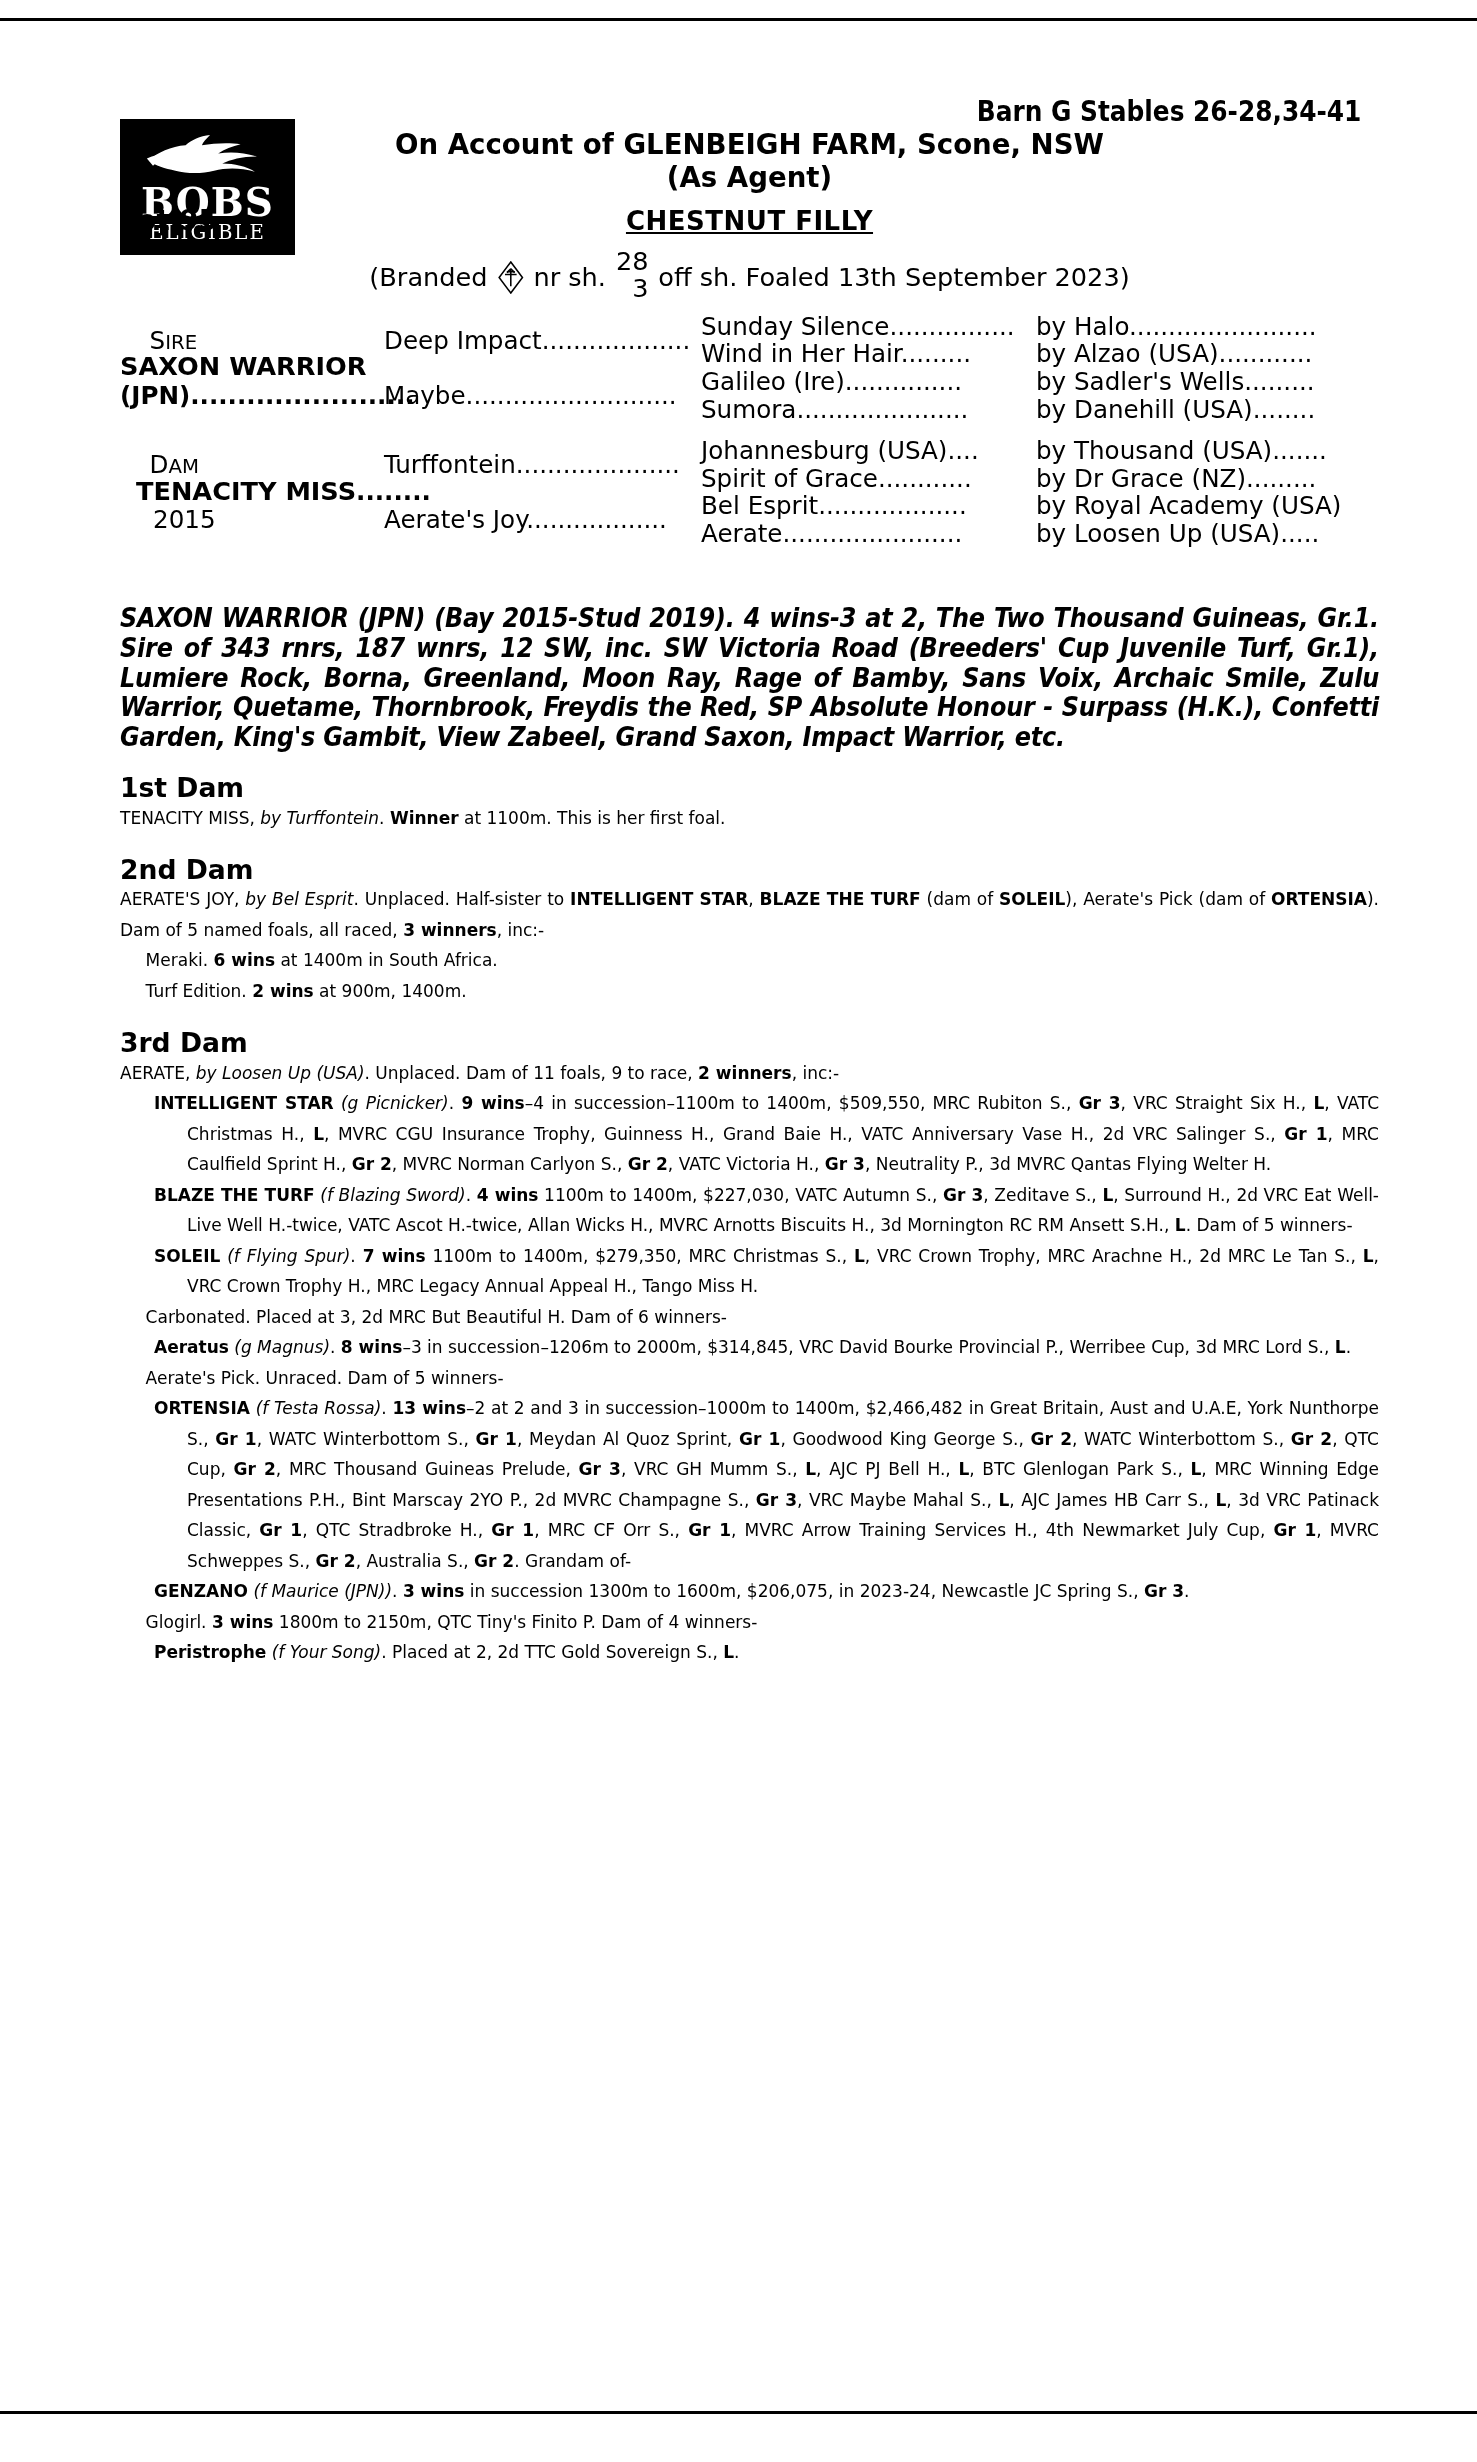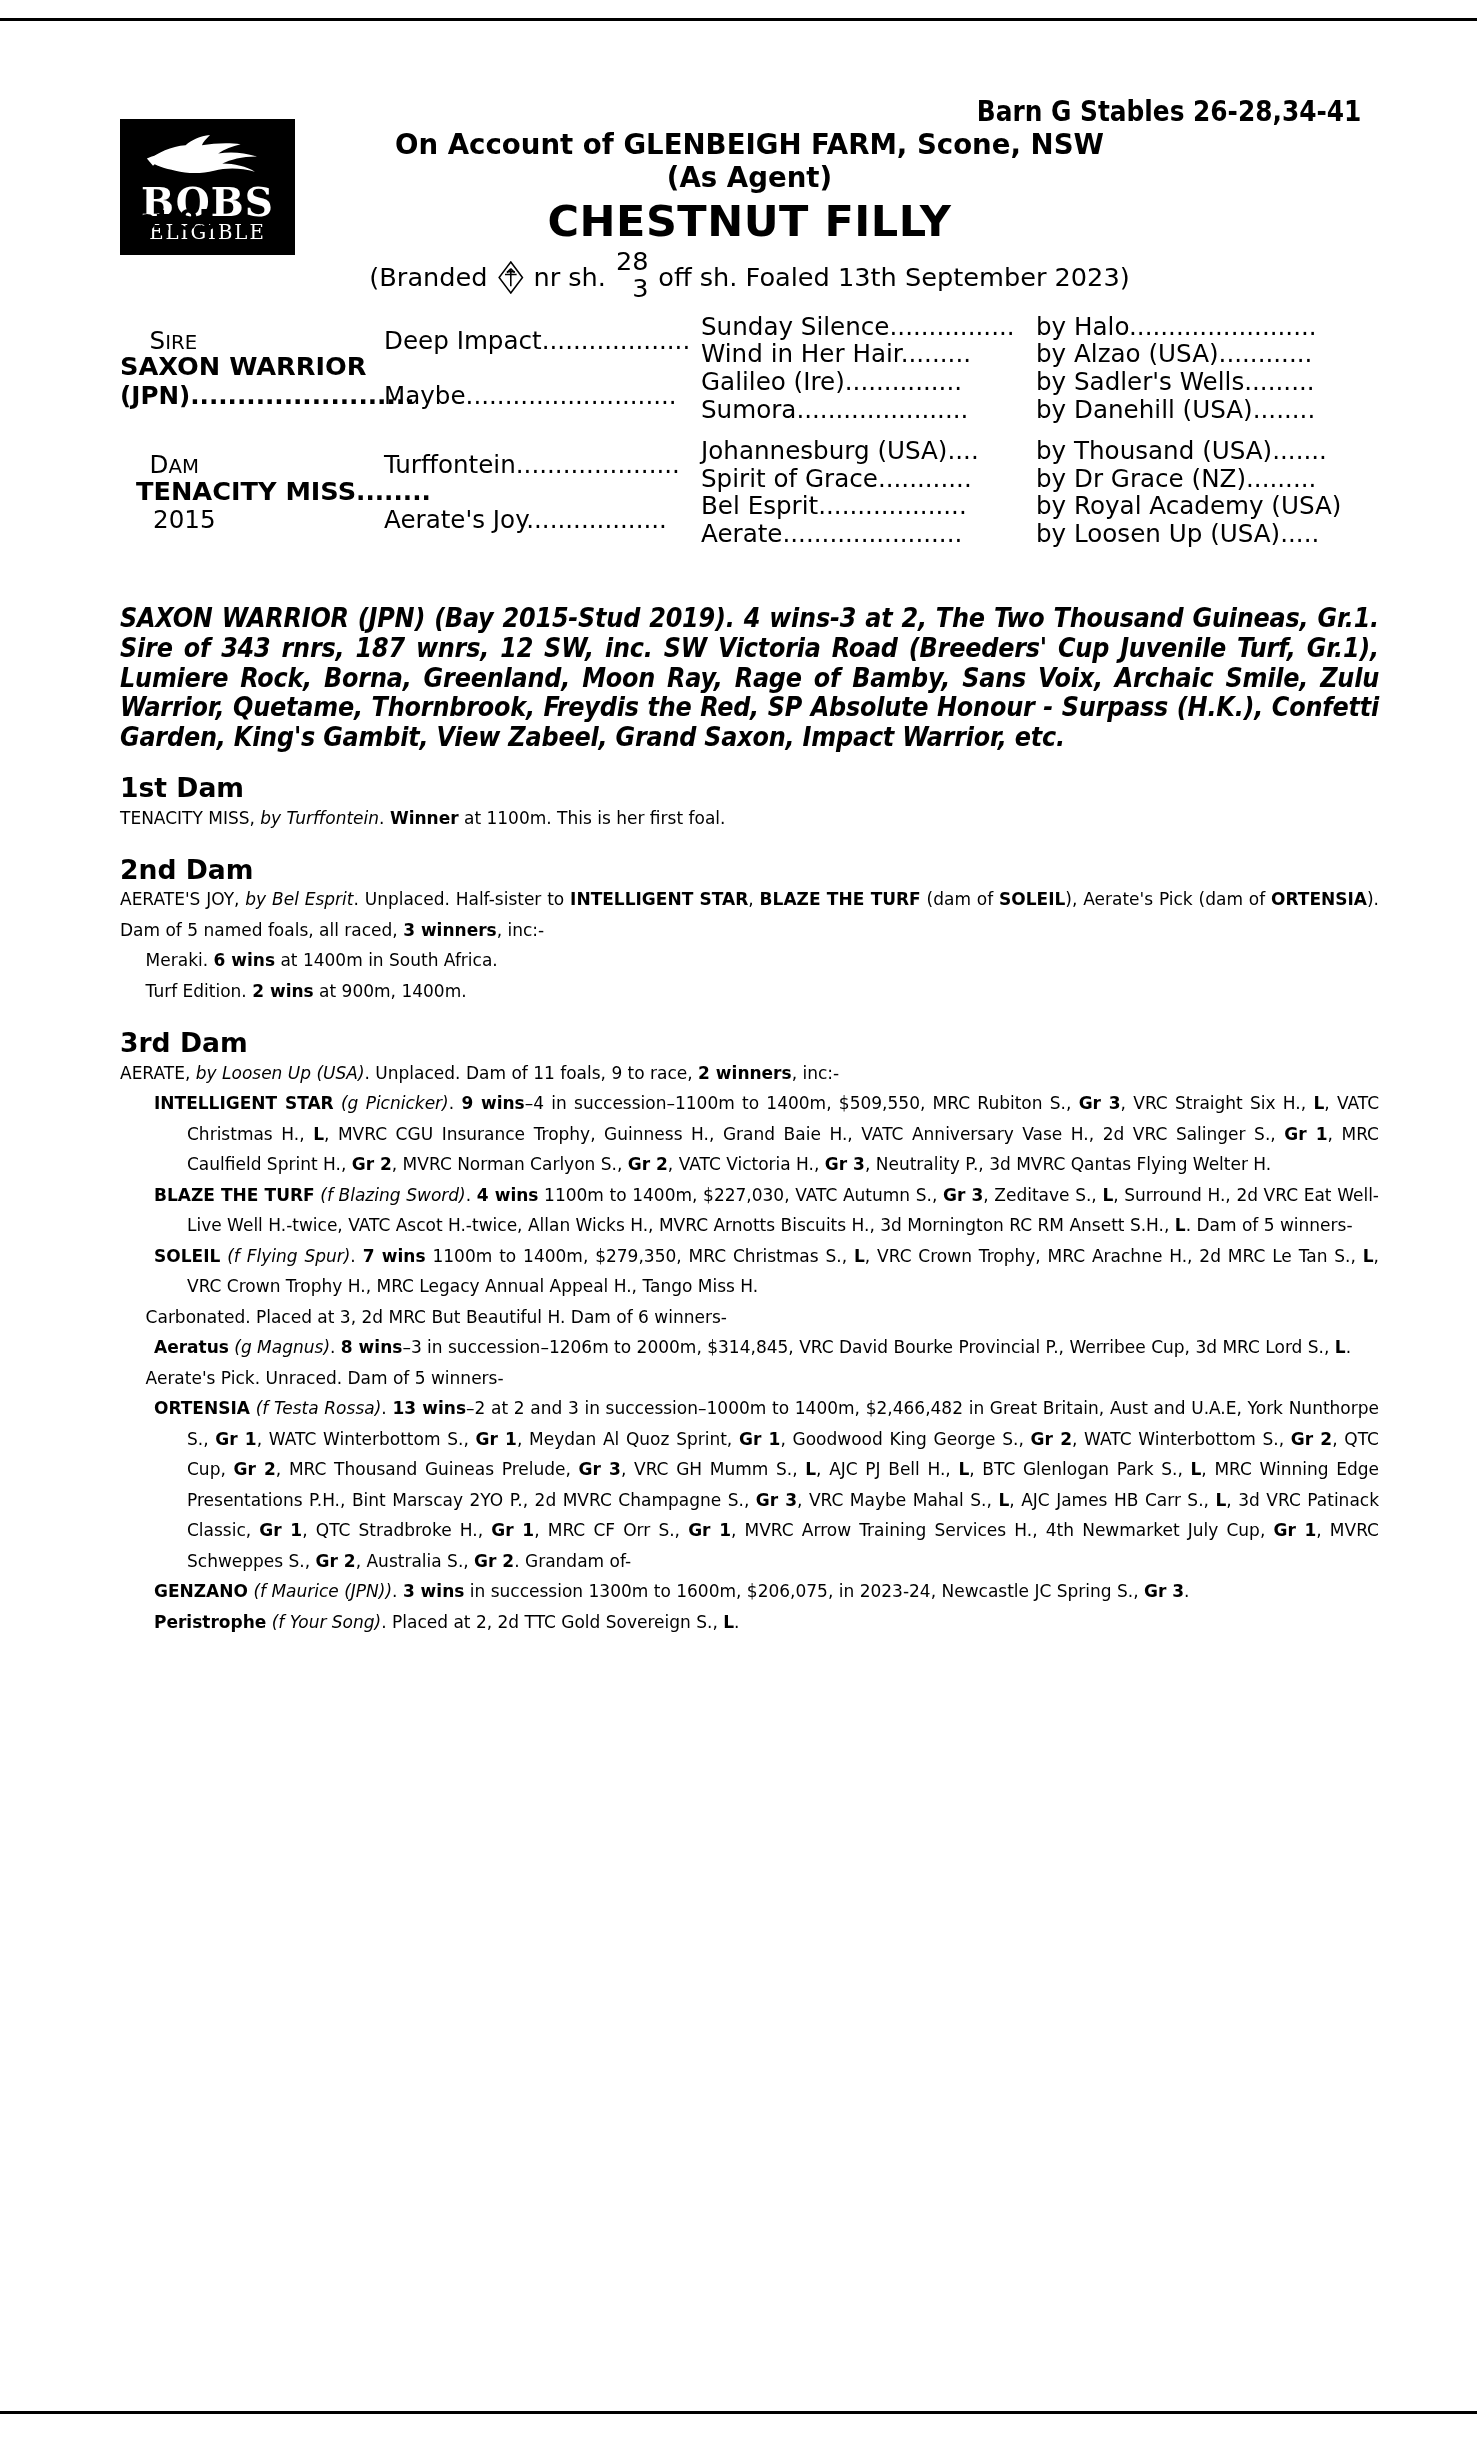--- a/index.html
+++ b/index.html
@@ -58,22 +58,23 @@
   .hdr-agent{
     font-weight:700;font-size:27.6px;line-height:33px;text-align:center;
   }
 
   .lotrow{position:relative;height:45px;margin-top:5.9px;}
   .lot{
     position:absolute;left:0;top:3.9px;
     font-weight:700;font-size:27.6px;line-height:33px;
   }
   .colour-sex{
-    text-align:center;font-weight:700;font-size:43px;line-height:43px;
+    text-align:center;font-weight:700;font-size:26px;line-height:43px;
     letter-spacing:0.5px;
+    text-decoration:underline;
   }
   .brandrow{
     text-align:center;font-size:25.6px;line-height:29.6px;margin-top:5.9px;
     display:flex;justify-content:center;align-items:center;gap:0px;
   }
   .brandrow .t{white-space:pre;}
   .brand-glyph{display:inline-block;width:29.6px;height:33px;vertical-align:-6.9px;}
   .frac{
     display:inline-flex;flex-direction:column;align-items:flex-end;
     line-height:1;vertical-align:middle;margin:0 9.9px;
@@ -226,18 +227,19 @@
         <div class="damhead">3rd Dam</div>
         <div class="para">AERATE, <i>by Loosen Up (USA)</i>. Unplaced. Dam of 11 foals, 9 to race, <b>2 winners</b>, inc:-</div>
         <div class="para ind-entry" style="margin-left: 67px; text-indent: -33px;"><b>INTELLIGENT STAR</b> <i>(g Picnicker)</i>. <b>9 wins</b>–4 in succession–1100m to 1400m, $509,550, MRC Rubiton S., <b>Gr 3</b>, VRC Straight Six H., <b>L</b>, VATC Christmas H., <b>L</b>, MVRC CGU Insurance Trophy, Guinness H., Grand Baie H., VATC Anniversary Vase H., 2d VRC Salinger S., <b>Gr 1</b>, MRC Caulfield Sprint H., <b>Gr 2</b>, MVRC Norman Carlyon S., <b>Gr 2</b>, VATC Victoria H., <b>Gr 3</b>, Neutrality P., 3d MVRC Qantas Flying Welter H.</div>
         <div class="para ind-entry" style="margin-left: 67px; text-indent: -33px;"><b>BLAZE THE TURF</b> <i>(f Blazing Sword)</i>. <b>4 wins</b> 1100m to 1400m, $227,030, VATC Autumn S., <b>Gr 3</b>, Zeditave S., <b>L</b>, Surround H., 2d VRC Eat Well-Live Well H.-twice, VATC Ascot H.-twice, Allan Wicks H., MVRC Arnotts Biscuits H., 3d Mornington RC RM Ansett S.H., <b>L</b>. Dam of 5 winners-</div>
         <div class="para ind-entry" style="margin-left: 67px; text-indent: -33px;"><b>SOLEIL</b> <i>(f Flying Spur)</i>. <b>7 wins</b> 1100m to 1400m, $279,350, MRC Christmas S., <b>L</b>, VRC Crown Trophy, MRC Arachne H., 2d MRC Le Tan S., <b>L</b>, VRC Crown Trophy H., MRC Legacy Annual Appeal H., Tango Miss H.</div>
         <div class="para ind2" style="margin-left: 25.6px; text-indent: 0px; padding-left: 0px;">Carbonated. Placed at 3, 2d MRC But Beautiful H. Dam of 6 winners-</div>
         <div class="para ind-entry" style="margin-left: 67px; text-indent: -33px;"><b>Aeratus</b> <i>(g Magnus)</i>. <b>8 wins</b>–3 in succession–1206m to 2000m, $314,845, VRC David Bourke Provincial P., Werribee Cup, 3d MRC Lord S., <b>L</b>.</div>
         <div class="para ind2" style="margin-left: 25.6px; text-indent: 0px; padding-left: 0px;">Aerate's Pick. Unraced. Dam of 5 winners-</div>
         <div class="para ind-entry" style="margin-left: 67px; text-indent: -33px;"><b>ORTENSIA</b> <i>(f Testa Rossa)</i>. <b>13 wins</b>–2 at 2 and 3 in succession–1000m to 1400m, $2,466,482 in Great Britain, Aust and U.A.E, York Nunthorpe S., <b>Gr 1</b>, WATC Winterbottom S., <b>Gr 1</b>, Meydan Al Quoz Sprint, <b>Gr 1</b>, Goodwood King George S., <b>Gr 2</b>, WATC Winterbottom S., <b>Gr 2</b>, QTC Cup, <b>Gr 2</b>, MRC Thousand Guineas Prelude, <b>Gr 3</b>, VRC GH Mumm S., <b>L</b>, AJC PJ Bell H., <b>L</b>, BTC Glenlogan Park S., <b>L</b>, MRC Winning Edge Presentations P.H., Bint Marscay 2YO P., 2d MVRC Champagne S., <b>Gr 3</b>, VRC Maybe Mahal S., <b>L</b>, AJC James HB Carr S., <b>L</b>, 3d VRC Patinack Classic, <b>Gr 1</b>, QTC Stradbroke H., <b>Gr 1</b>, MRC CF Orr S., <b>Gr 1</b>, MVRC Arrow Training Services H., 4th Newmarket July Cup, <b>Gr 1</b>, MVRC Schweppes S., <b>Gr 2</b>, Australia S., <b>Gr 2</b>. Grandam of-</div>
         <div class="para ind-entry" style="margin-left: 67px; text-indent: -33px;"><b>GENZANO</b> <i>(f Maurice (JPN))</i>. <b>3 wins</b> in succession 1300m to 1600m, $206,075, in 2023-24, Newcastle JC Spring S., <b>Gr 3</b>.</div>
+        <div class="para ind2" style="margin-left: 25.6px; text-indent: 0px; padding-left: 0px;">Glogirl. <b>3 wins</b> 1800m to 2150m, QTC Tiny's Finito P. Dam of 4 winners-</div>
         <div class="para ind-entry" style="margin-left: 67px; text-indent: -33px;"><b>Peristrophe</b> <i>(f Your Song)</i>. Placed at 2, 2d TTC Gold Sovereign S., <b>L</b>.</div>
       </div>
 
   </div>
 </div>
 
 
 </body></html>

